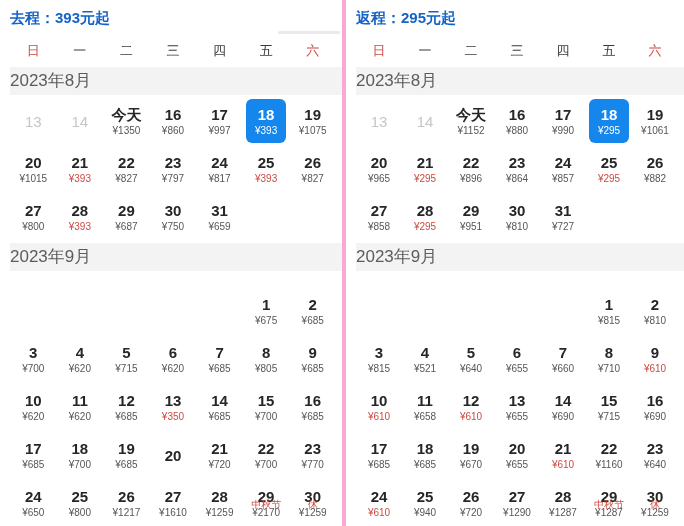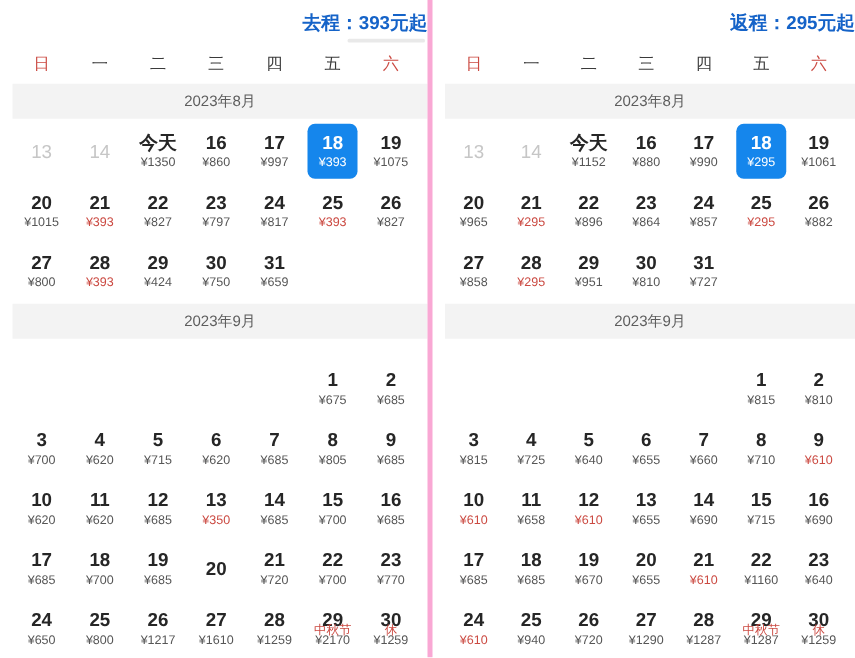--- a/index.html
+++ b/index.html
@@ -5,31 +5,31 @@
   html,body{margin:0;padding:0;}
   body{
     width:684px;height:526px;overflow:hidden;background:#fff;
     font-family:"Liberation Sans","DejaVu Sans",sans-serif;
     -webkit-font-smoothing:antialiased;
   }
   .wrap{display:flex;width:684px;height:526px;position:relative;}
   .panel{width:342px;box-sizing:border-box;padding-left:10px;}
   .panel + .panel{border-left:4px solid #f9a8d4;}
   .panel-title{
-    text-align:right;font-size:15px;font-weight:bold;color:var(--blue,#1563c8);
+    text-align:left;font-size:15px;font-weight:bold;color:var(--blue,#1563c8);
     padding:9px 0 7px 0;
   }
   .grid7{display:grid;grid-template-columns:repeat(7,1fr);margin-right:6px;}
   .weekday-row{height:28px;align-items:center;text-align:center;
     font-size:13px;color:#3a3a3a;padding-top:2px;}
   .weekday-row .wd{line-height:28px;}
   .weekday-row .weekend{color:var(--red,#cb4a42);}
   .month-band{
-    background:#f3f3f3;height:28px;line-height:28px;text-align:center;
-    color:#5c5c5c;font-size:12px;margin-top:2px;
+    background:#f3f3f3;height:28px;line-height:28px;text-align:left;
+    color:#5c5c5c;font-size:17px;margin-top:2px;
   }
   .rows{padding-top:2px;}
   .month:nth-child(2) .rows{padding-top:16px;}
   .cal-row{height:48px;}
   .cell{
     position:relative;display:flex;flex-direction:column;align-items:center;
     justify-content:center;margin:2px 3px;border-radius:6px;
   }
   .day{font-size:15px;font-weight:600;color:#262626;line-height:17px;white-space:nowrap;}
   .price{font-size:10px;color:#565656;line-height:13px;margin-top:1px;white-space:nowrap;}
@@ -127,21 +127,21 @@
               <div class="cell">
                 <div class="day">27</div>
                 <div class="price">¥800</div>
               </div>
               <div class="cell low">
                 <div class="day">28</div>
                 <div class="price">¥393</div>
               </div>
               <div class="cell">
                 <div class="day">29</div>
-                <div class="price">¥424</div>
+                <div class="price">¥687</div>
               </div>
               <div class="cell">
                 <div class="day">30</div>
                 <div class="price">¥750</div>
               </div>
               <div class="cell">
                 <div class="day">31</div>
                 <div class="price">¥659</div>
               </div>
               <div class="cell"></div>
@@ -409,21 +409,21 @@
                 <div class="price">¥810</div>
               </div>
             </div>
             <div class="grid7 cal-row">
               <div class="cell">
                 <div class="day">3</div>
                 <div class="price">¥815</div>
               </div>
               <div class="cell">
                 <div class="day">4</div>
-                <div class="price">¥725</div>
+                <div class="price">¥521</div>
               </div>
               <div class="cell">
                 <div class="day">5</div>
                 <div class="price">¥640</div>
               </div>
               <div class="cell">
                 <div class="day">6</div>
                 <div class="price">¥655</div>
               </div>
               <div class="cell">

